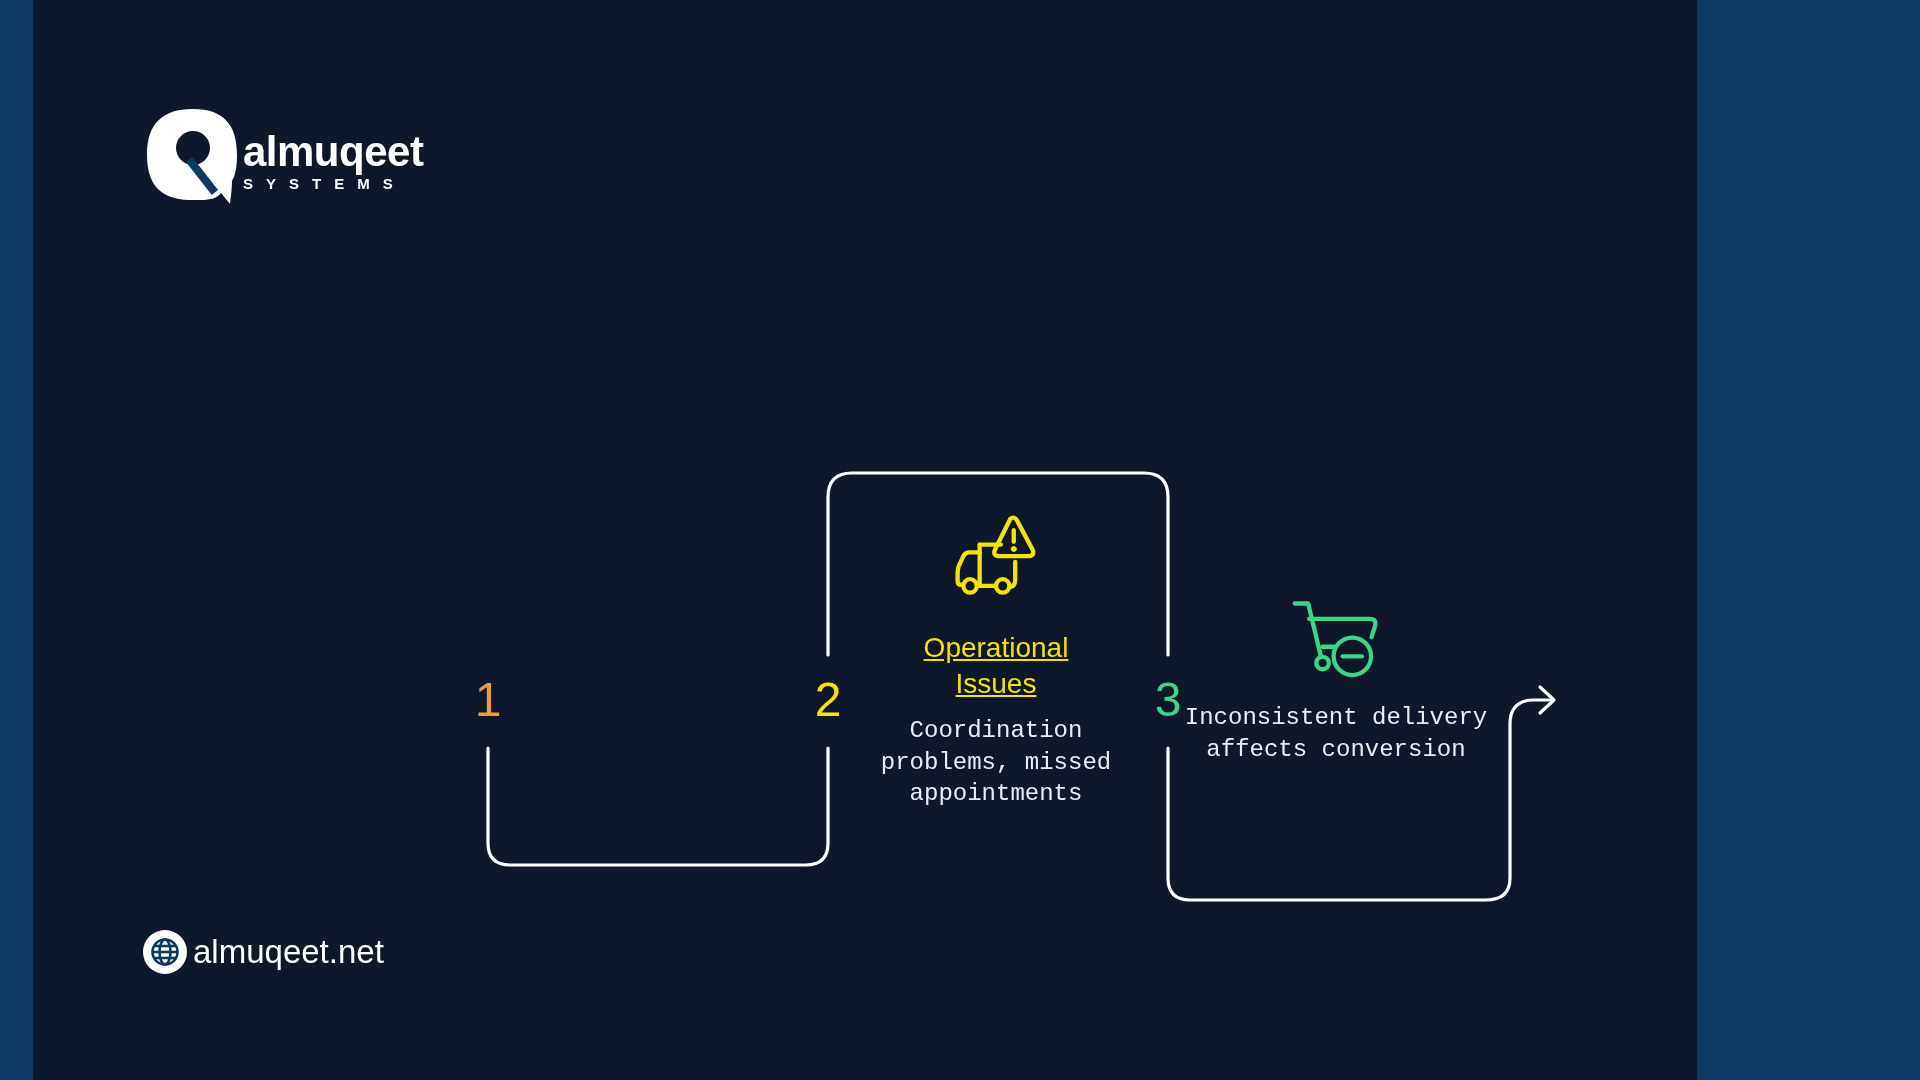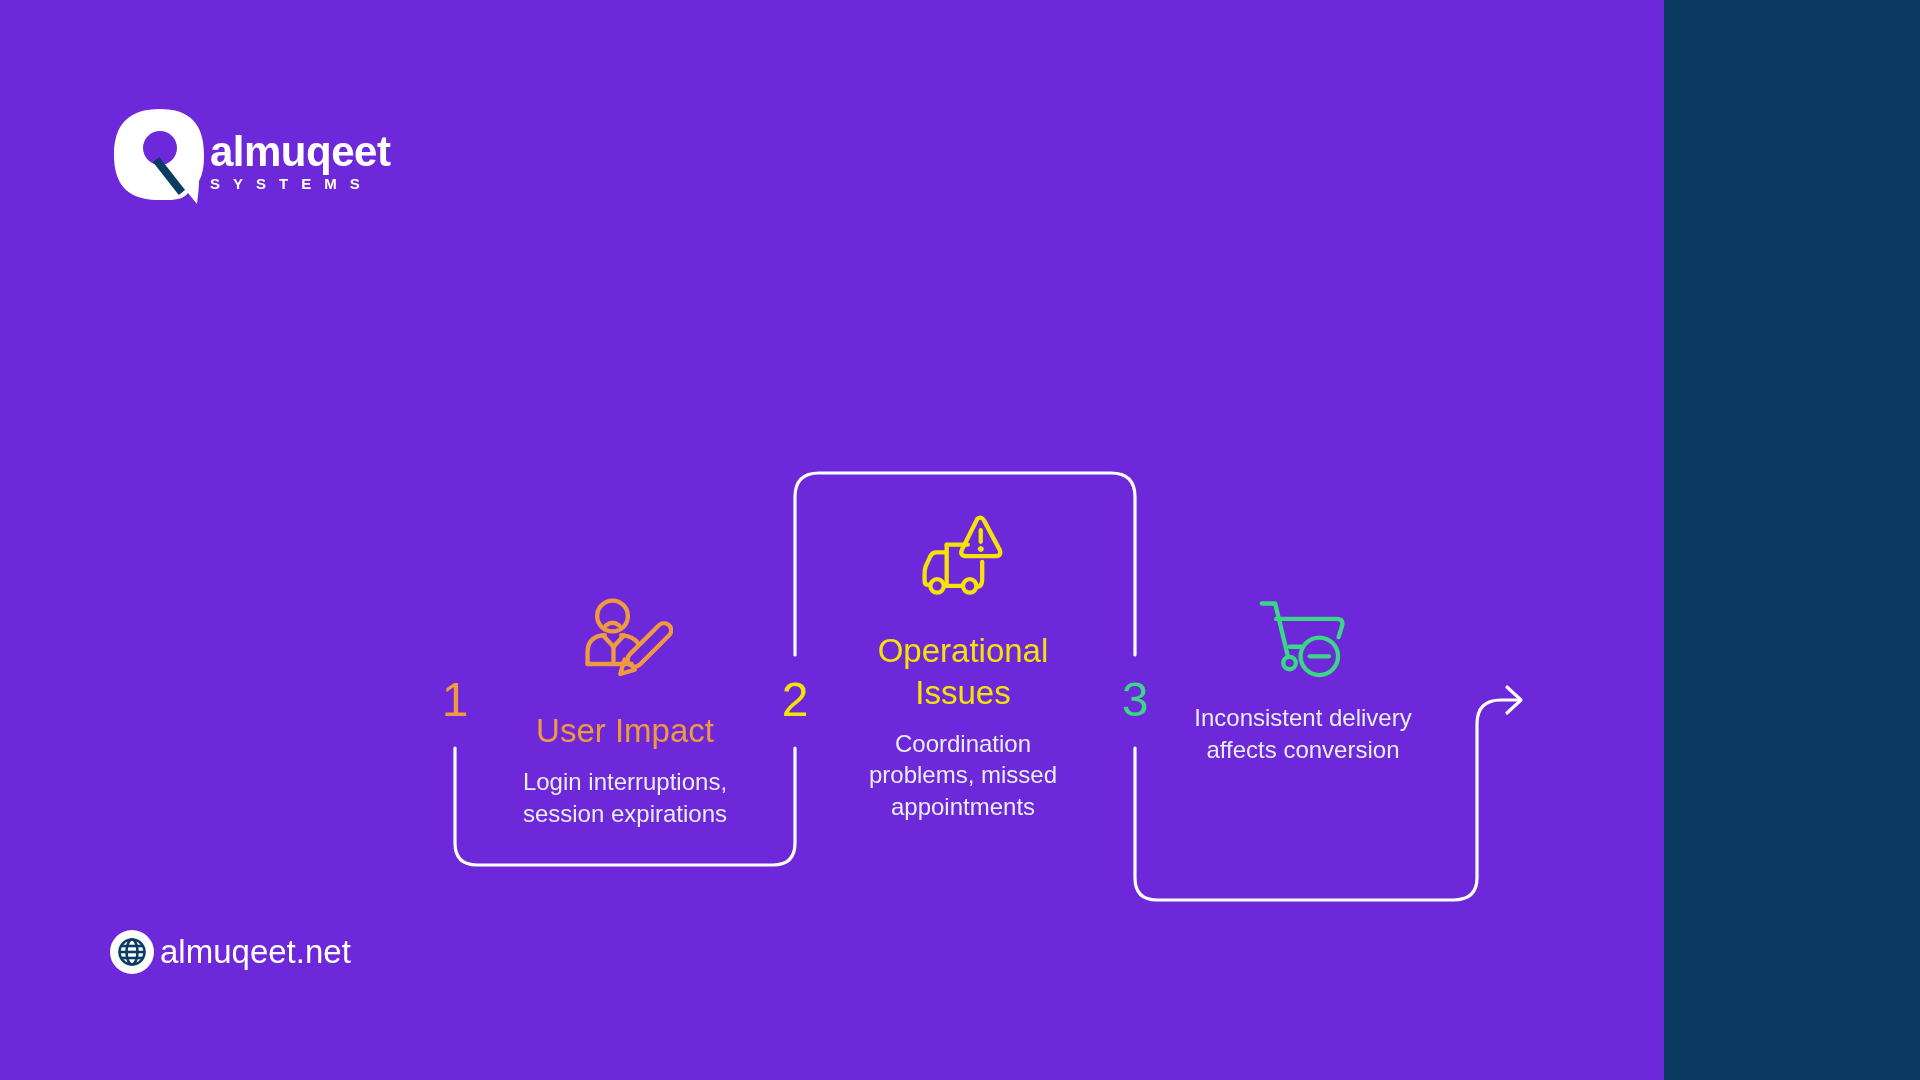--- a/index.html
+++ b/index.html
@@ -8,21 +8,22 @@
     width: 1920px;
     height: 1080px;
     overflow: hidden;
     background: #0B3B63;
     font-family: "Liberation Sans", "DejaVu Sans", sans-serif;
   }
   .canvas {
     position: relative;
     width: 1664px;
     height: 1080px;
-    background: #6d28d9;
+    background: #0f172a;
+    margin-left: 33px;
   }
 
   
   .logo {
     position: absolute;
     left: 108px;
     top: 105px;
     display: flex;
     align-items: flex-start;
   }
@@ -90,32 +91,34 @@
     align-items: center;
     text-align: center;
   }
   .step-1 { left: 455px;  top: 592px; }
   .step-2 { left: 793px;  top: 512px; }
   .step-3 { left: 1133px; top: 592px; }
   .step-icon { width: 96px; height: 96px; }
   .step-icon svg { width: 96px; height: 96px; display: block; }
   .step-label {
     margin-top: 22px;
-    font-size: 33px;
+    font-size: 28px;
     font-weight: 500;
     line-height: 1.27;
     white-space: pre-line;
+    text-decoration: underline;
   }
   .step-desc {
     margin-top: 14px;
     color: #E9EEF4;
     font-size: 24px;
     font-weight: 400;
     line-height: 1.32;
     white-space: pre-line;
+    font-family: Liberation Mono, monospace;
   }
 
   
   .footer {
     position: absolute;
     left: 108px;
     top: 928px;
     display: flex;
     align-items: center;
     gap: 4px;
@@ -155,40 +158,20 @@
       <path d="M795,655 V497 Q795,473 819,473 H1111 Q1135,473 1135,497 V655"></path>
       <path d="M1135,748 V878 Q1135,900 1157,900 H1453 Q1477,900 1477,878 V724 Q1477,700 1501,700 H1519"></path>
       <path d="M1507,687 L1521,700 L1507,713"></path>
     </g>
   </svg>
 
   <div class="step-number n1" style="color: rgb(240, 154, 63);">1</div>
   <div class="step-number n2" style="color: rgb(245, 227, 8);">2</div>
   <div class="step-number n3" style="color: rgb(58, 215, 134);">3</div>
 
-  <div class="step step-1">
-    <div class="step-icon" style="color: rgb(240, 154, 63);">
-      <svg viewBox="0 0 100 100" fill="none" stroke="currentColor" stroke-width="4.5" stroke-linecap="round" stroke-linejoin="round">
-        <circle cx="37" cy="25" r="16"></circle>
-        <path d="M30,35 Q37,29 44,35"></path>
-        <path d="M11,75 L11,63 Q11,46 29,45"></path>
-        <path d="M27,45 L38,57 L49,45"></path>
-        <path d="M38,57 V75"></path>
-        <path d="M11,75 H57"></path>
-        <path d="M46,45 Q59,46 64,54"></path>
-        <g transform="rotate(45 70.5 60)">
-          <rect x="63" y="24" width="15" height="58" rx="7.5"></rect>
-          <path d="M63,82 L70.5,96 L78,82"></path>
-        </g>
-      </svg>
-    </div>
-    <div class="step-label" style="color: rgb(240, 154, 63);">User Impact</div>
-    <div class="step-desc">Login interruptions,
-session expirations</div>
-  </div>
 
   <div class="step step-2">
     <div class="step-icon" style="color: rgb(245, 227, 8);">
       <svg viewBox="0 0 100 100" fill="none" stroke="currentColor" stroke-width="4.5" stroke-linecap="round" stroke-linejoin="round">
 
         <path d="M65,7 Q69,4 72,9 L88,39 Q91,46 83,46 L54,46 Q46,46 49,39 Z"></path>
         <path d="M68.5,19 V31"></path>
         <path d="M68.5,38.5 L68.6,38.6" stroke-width="6"></path>
 
         <path d="M33,34 H55"></path>

